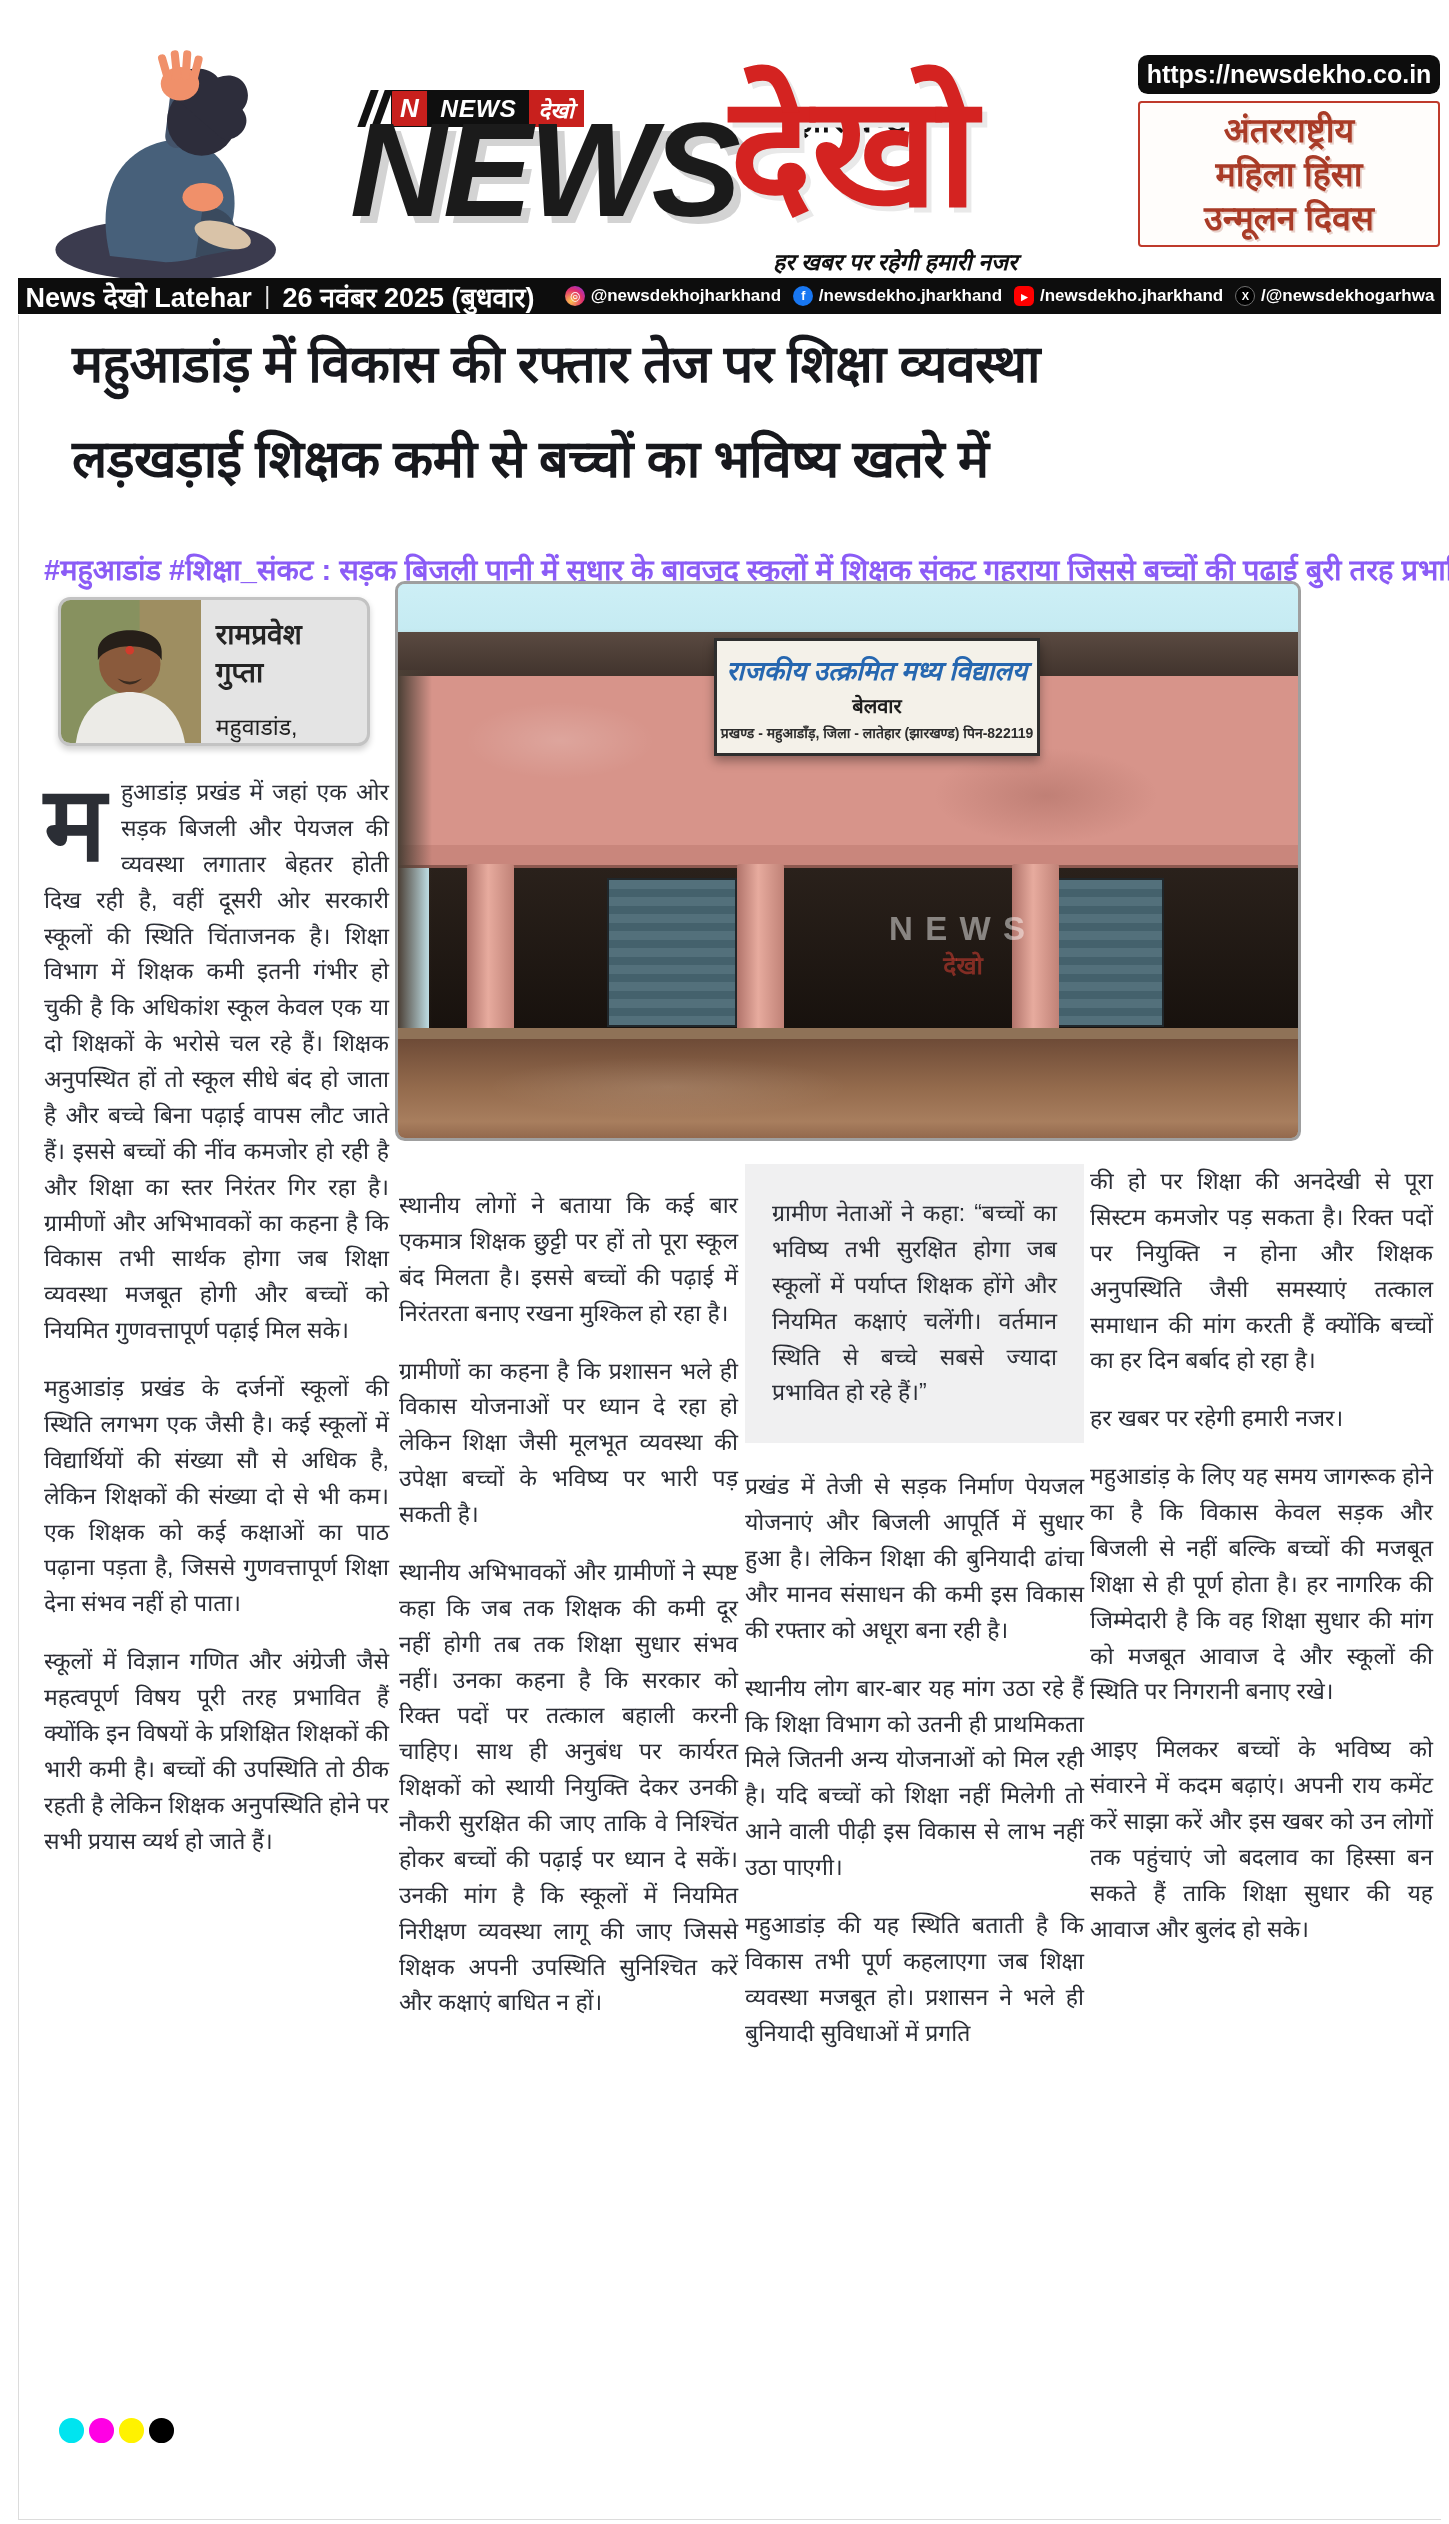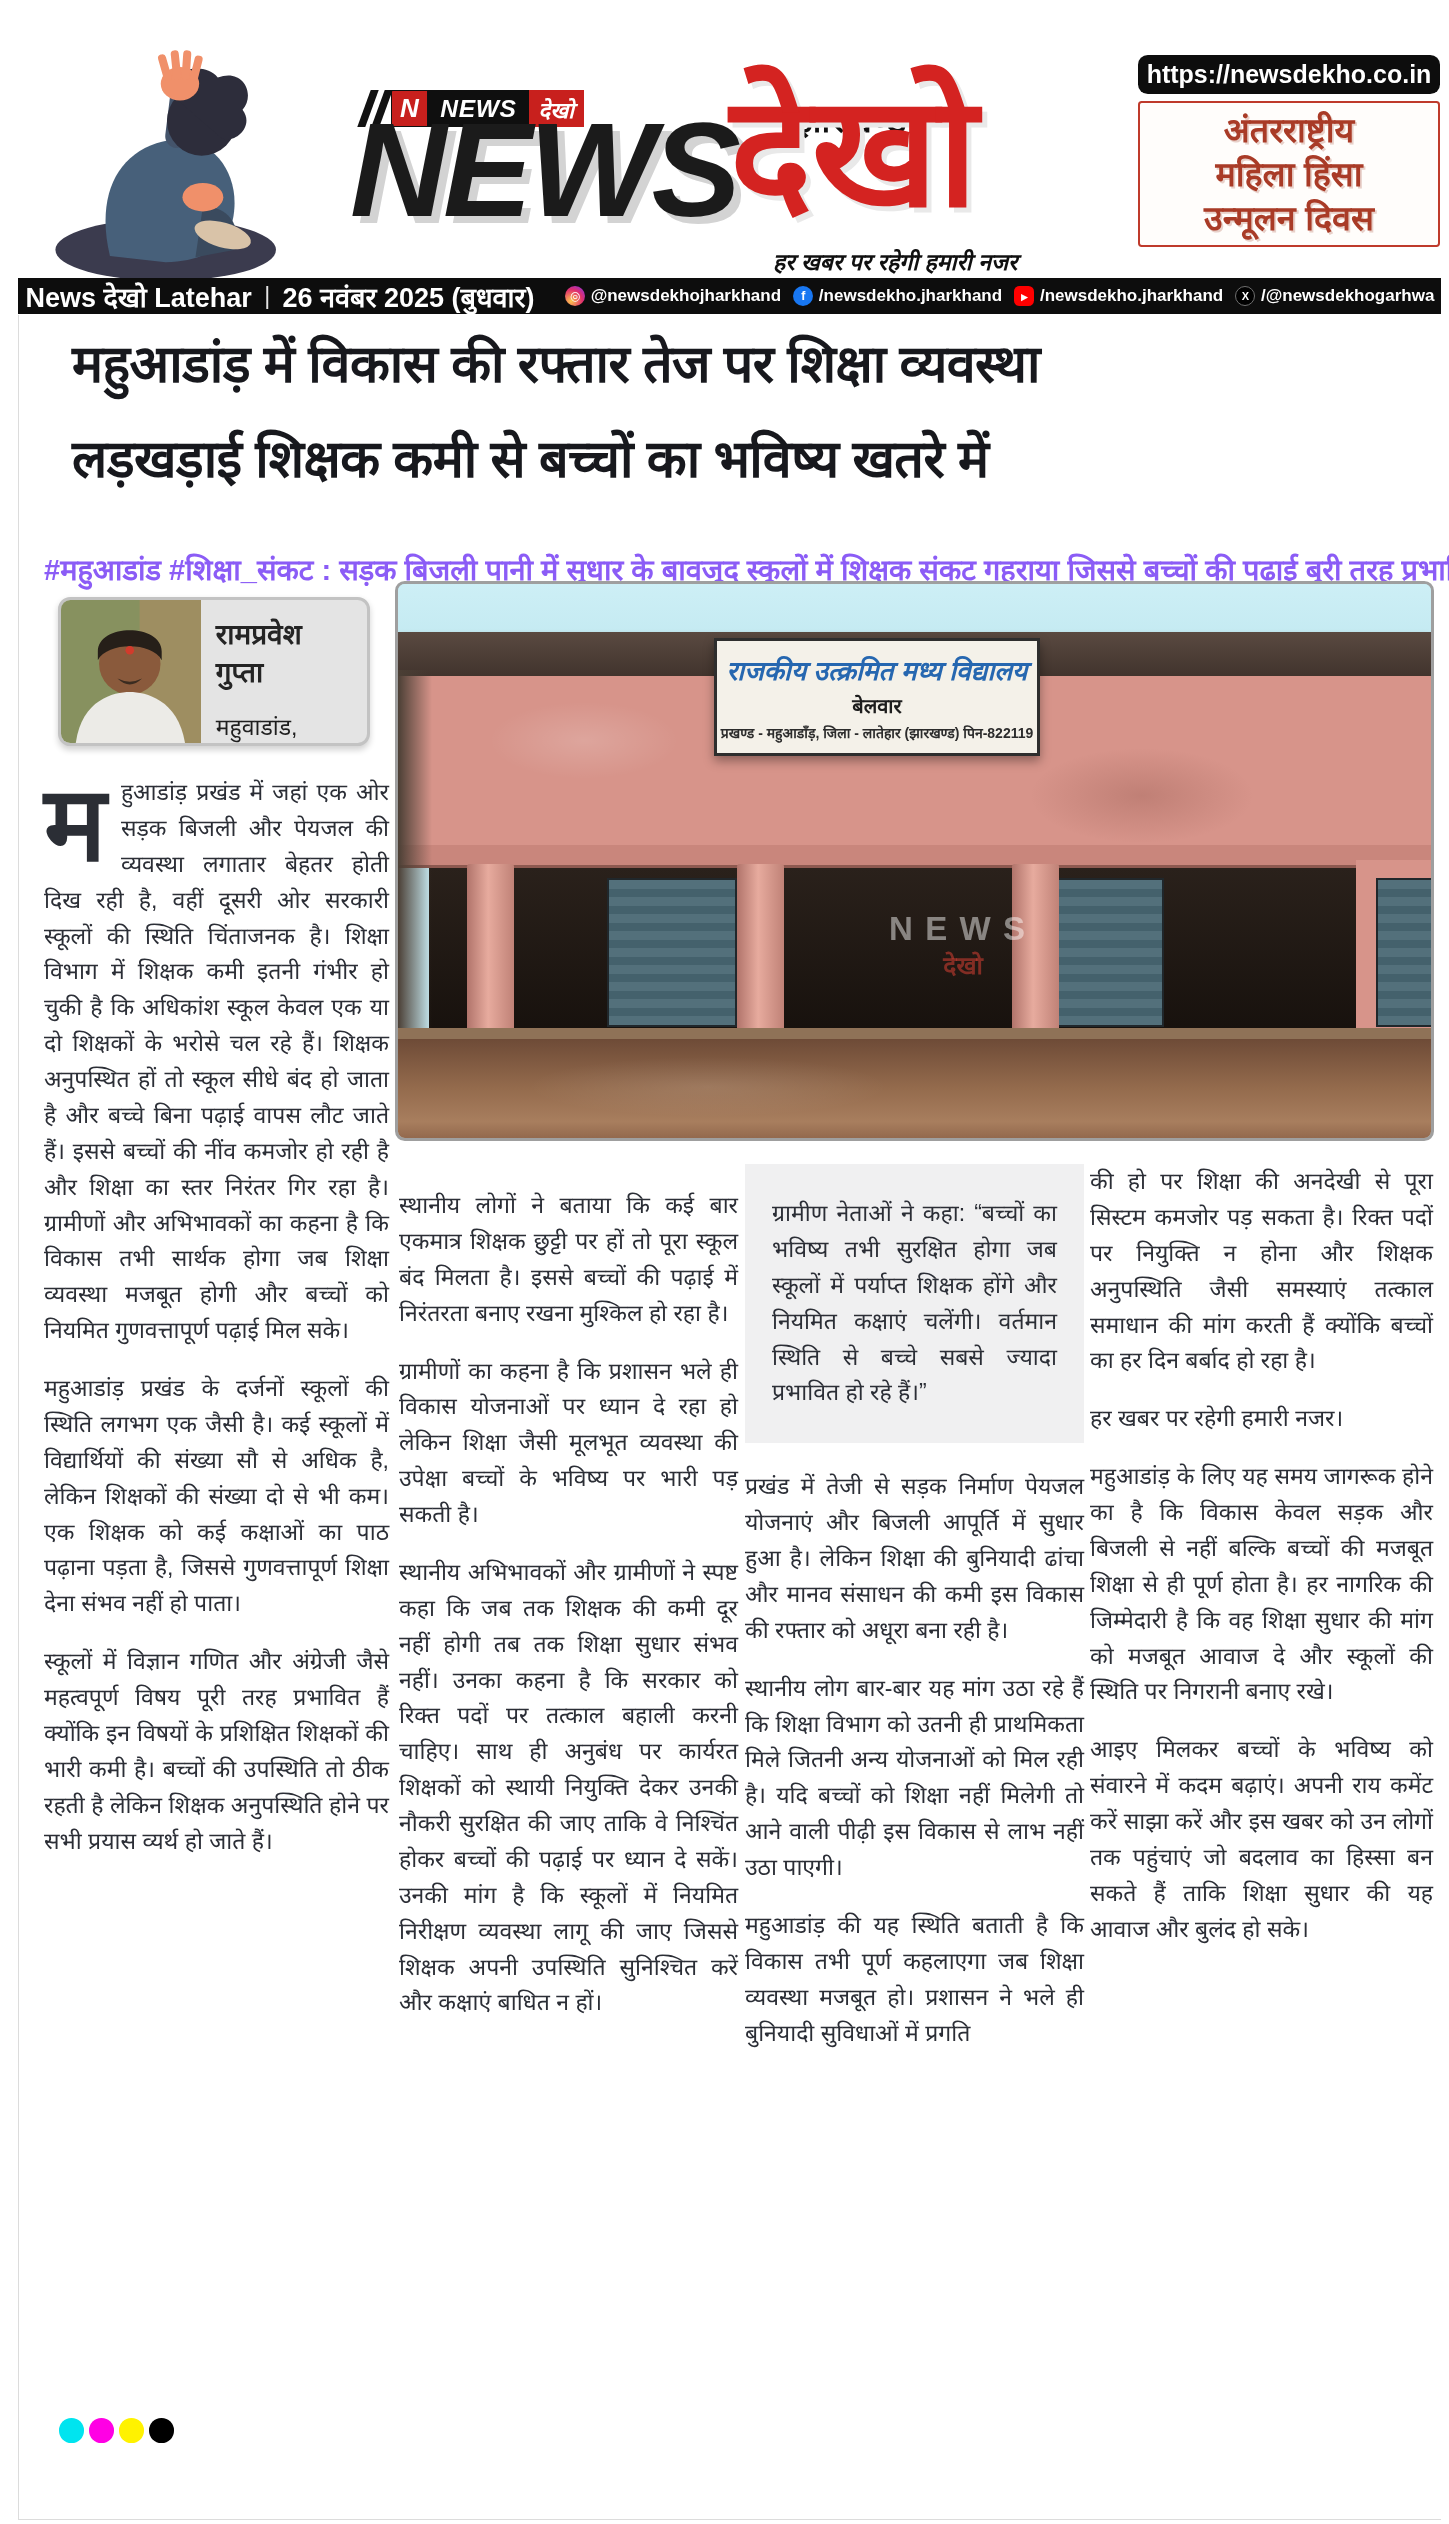--- a/index.html
+++ b/index.html
@@ -52,21 +52,21 @@
   .reporter-card{position:absolute;left:58px;top:597px;width:312px;height:149px;border-radius:12.3px;background:#e4e4e4;
                  border:3.1px solid #c3c3c3;box-shadow:0 3.1px 6.1px rgba(0,0,0,.18);display:flex;overflow:hidden;box-sizing:border-box;}
   .reporter-photo{flex:0 0 140px;width:140px;}
   .reporter-photo svg{display:block;width:100%;height:100%;}
   .reporter-panel{flex:1;padding:13.5px 14.7px 0;display:flex;flex-direction:column;}
   .reporter-name{font-size:28px;font-weight:900;color:#242424;}
   .reporter-divider{height:3.1px;background:#a6a6a6;margin:9.8px 0 11px;}
   .reporter-loc{font-size:23px;color:#1f1f1f;line-height:1.5;}
 
   
-  .photo-frame{position:absolute;left:395px;top:581px;width:1039px;height:560px;border-radius:9.8px;
+  .photo-frame{position:absolute;left:395px;top:581px;width:906px;height:560px;border-radius:9.8px;
                border:3.7px solid #9f9f9f;overflow:hidden;box-sizing:border-box;background:#c9ecf4;}
   .ph{position:absolute;}
   .sky{left:0;top:0;width:100%;height:86px;background:linear-gradient(180deg,#cdeff6,#bfe7ef);}
   .roof{left:0;top:48px;width:100%;height:48px;background:linear-gradient(180deg,#5a4a41,#3f322b);
         box-shadow:0 3.7px 6.1px rgba(0,0,0,.35);}
   .wall{left:0;top:92px;width:100%;height:184px;
         background:radial-gradient(135px 55px at 18% 35%,rgba(255,255,255,.16),transparent 70%),
                    radial-gradient(160px 68px at 72% 65%,rgba(110,55,45,.22),transparent 70%),
                    #d7948a;}
   .board{left:316px;top:54px;width:326px;height:118px;background:#f4f1e9;border:3.1px solid #2e2e2e;

